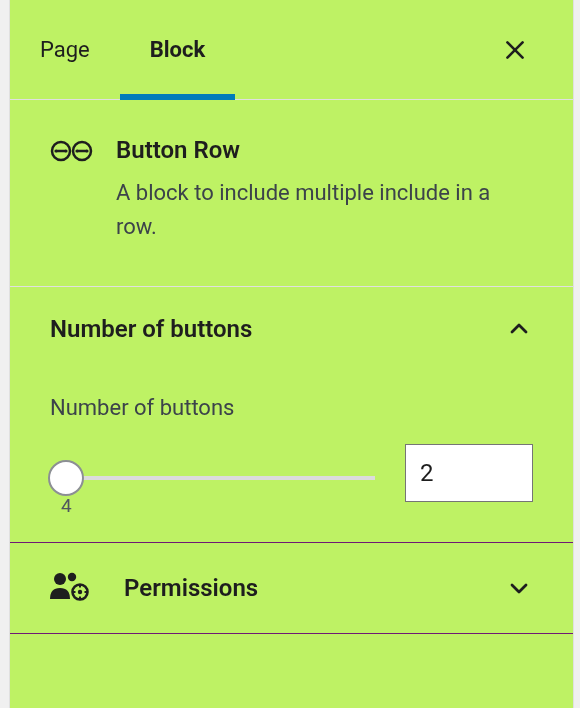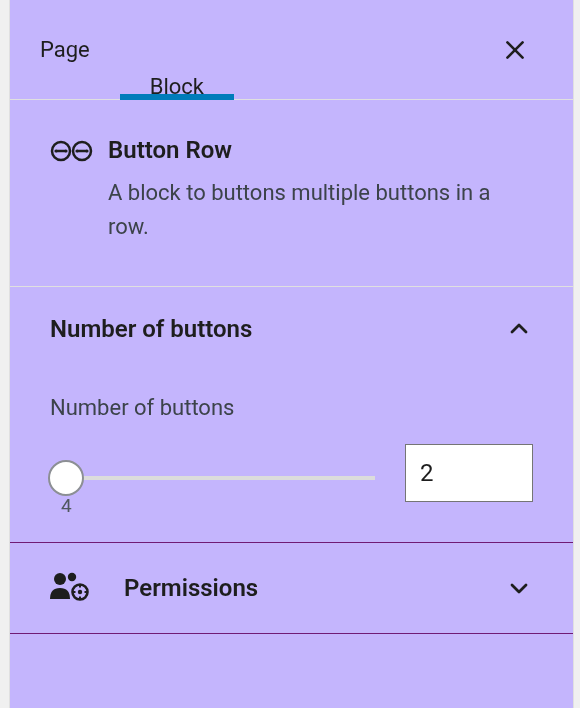--- a/index.html
+++ b/index.html
@@ -11,21 +11,21 @@
     height: 708px;
     overflow: hidden;
   }
   .outer {
     width: 580px;
     height: 708px;
     background: #f0f0f0;
     padding: 0 6px 0 9px;
   }
   .panel {
-    background: #c4b5fd;
+    background: #bef264;
     width: 100%;
     height: 100%;
     border-left: 1px solid #e0e0e0;
     border-right: 1px solid #e0e0e0;
   }
   .tabs-row {
     display: flex;
     align-items: center;
     border-bottom: 1px solid #e0e0e0;
     padding: 0 16px 0 0;
@@ -36,22 +36,21 @@
     padding: 0 30px;
     font-size: 22px;
     color: #1e1e1e;
     height: 100%;
     display: flex;
     align-items: center;
     cursor: pointer;
     position: relative;
   }
   .tab.active {
-    font-weight: 400;
-    align-items: flex-end;
+    font-weight: 700;
   }
   .tab.active::after {
     content: "";
     position: absolute;
     left: 0;
     right: 0;
     bottom: -1px;
     height: 6px;
     background: #007cba;
   }
@@ -60,21 +59,21 @@
     width: 48px;
     height: 48px;
     display: flex;
     align-items: center;
     justify-content: center;
     cursor: pointer;
     margin-right: 18px;
   }
   .block-desc {
     display: flex;
-    gap: 14px;
+    gap: 22px;
     padding: 36px 40px 42px 40px;
     border-bottom: 1px solid #e0e0e0;
   }
   .block-icon {
     flex-shrink: 0;
     margin-top: 3px;
   }
   .block-title {
     font-weight: 600;
     font-size: 24px;
@@ -198,21 +197,21 @@
           <circle cx="6" cy="12" r="1.6" fill="#1e1e1e"></circle>
           <circle cx="16" cy="12" r="1.6" fill="#1e1e1e"></circle>
           <circle cx="32" cy="12" r="9" fill="none" stroke="#1e1e1e" stroke-width="2.5"></circle>
           <line x1="27" y1="12" x2="37" y2="12" stroke="#1e1e1e" stroke-width="2.5"></line>
           <circle cx="27" cy="12" r="1.6" fill="#1e1e1e"></circle>
           <circle cx="37" cy="12" r="1.6" fill="#1e1e1e"></circle>
         </svg>
       </div>
       <div>
         <div class="block-title">Button Row</div>
-        <div class="block-text">A block to buttons multiple buttons in a row.</div>
+        <div class="block-text">A block to include multiple include in a row.</div>
       </div>
     </div>
 
     <div class="section">
       <div class="section-header">
         <div class="section-title">Number of buttons</div>
         <div class="chev-wrap">
           <svg width="24" height="24" viewBox="0 0 24 24" fill="none" stroke="#1e1e1e" stroke-width="2.8" stroke-linecap="round" stroke-linejoin="round">
             <polyline points="5 15 12 8 19 15"></polyline>
           </svg>

